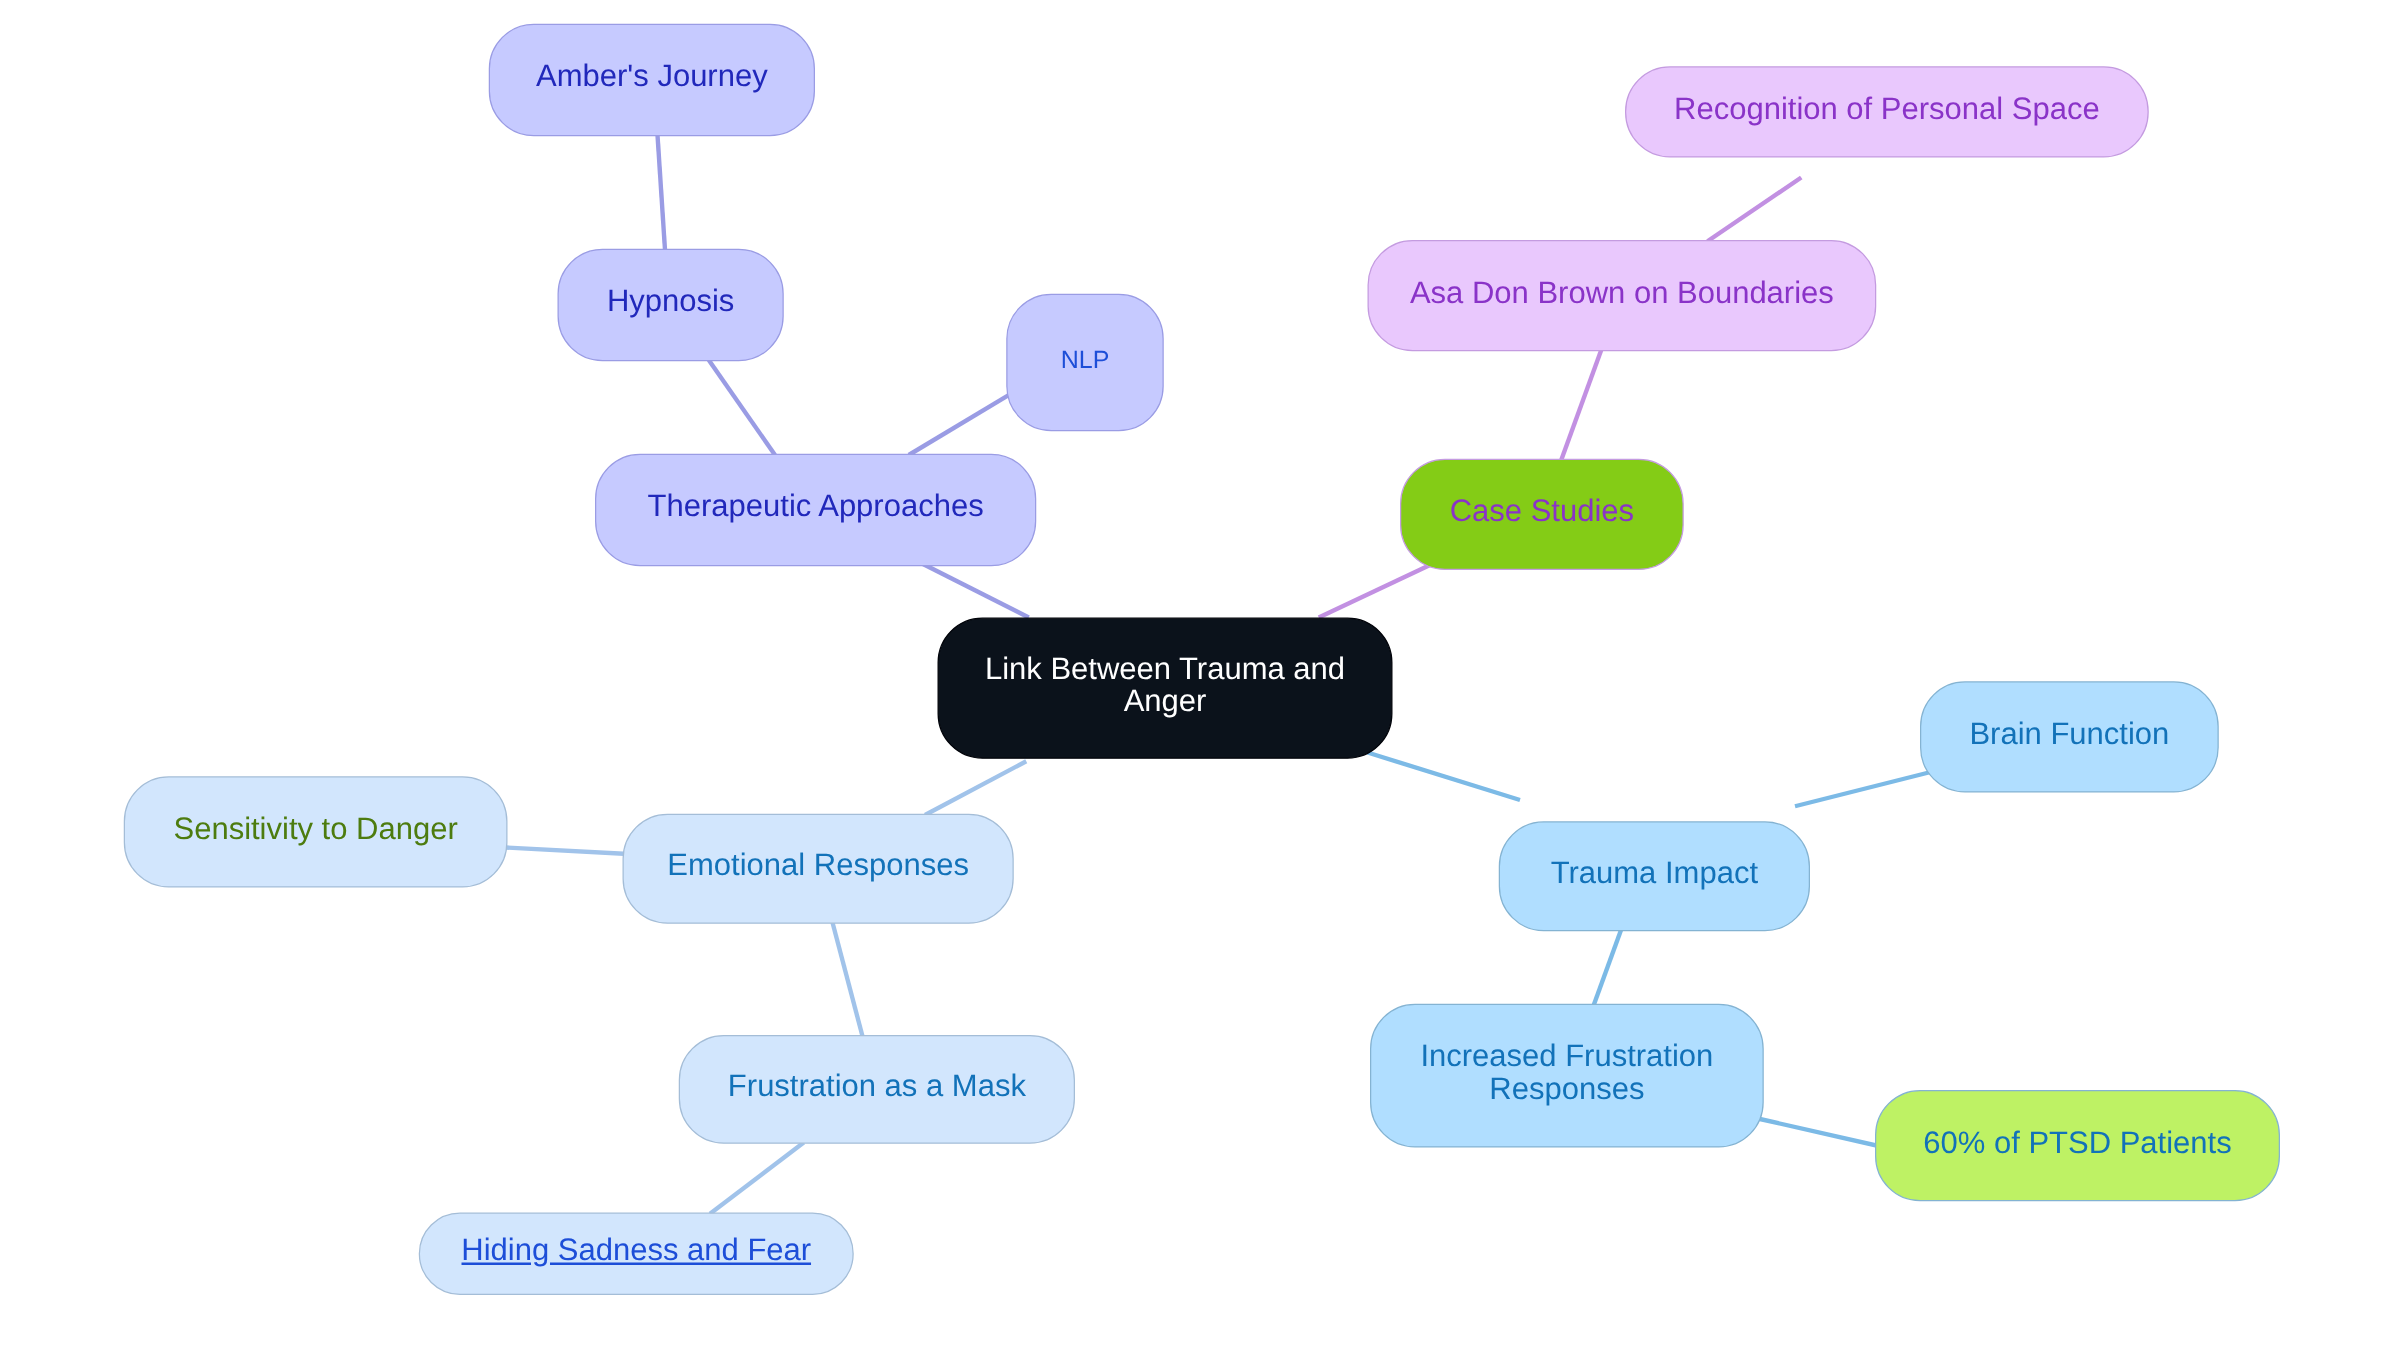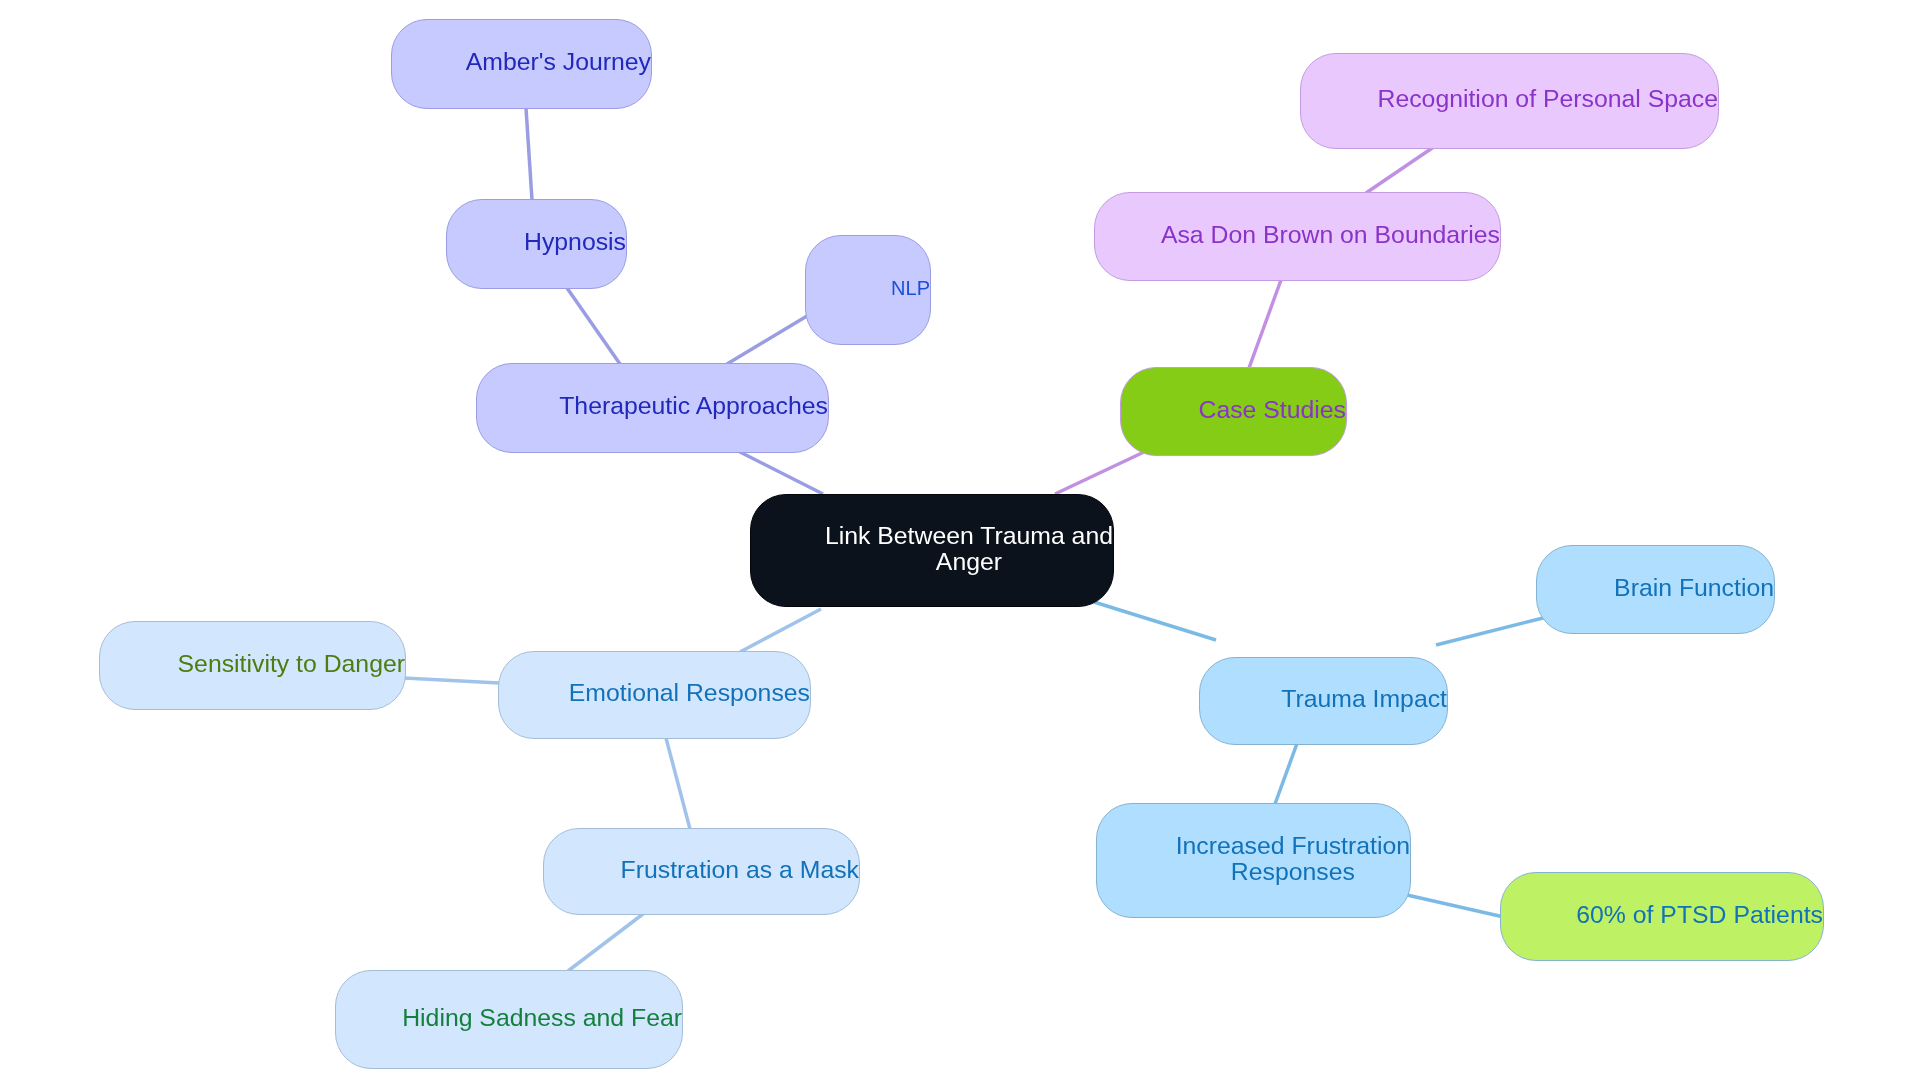--- a/index.html
+++ b/index.html
@@ -3,21 +3,21 @@
 <meta charset="utf-8">
 <title>Link Between Trauma and Anger</title>
 <style>
   html,body{margin:0;padding:0;background:#ffffff;}
   body{width:1920px;height:1083px;overflow:hidden;
        font-family:"Liberation Sans",sans-serif;
        -webkit-font-smoothing:antialiased;}
   #canvas{position:relative;width:1920px;height:1083px;background:#ffffff;}
   svg.links{position:absolute;left:0;top:0;width:1920px;height:1083px;overflow:visible;}
   .node{position:absolute;box-sizing:border-box;display:flex;align-items:center;
-        justify-content:flex-end;text-align:center;border-style:solid;border-width:1.3px;}
+        justify-content:center;text-align:center;border-style:solid;border-width:1.3px;}
   .node .lbl{display:block;white-space:pre-line;position:relative;top:-2px;
               transform:translateZ(0);backface-visibility:hidden;}
 </style>
 </head>
 <body>
 
 <div id="canvas">
   <svg class="links" id="linksvg" viewBox="0 0 1920 1083">
       <path d="M 736,450 L 823,494" stroke="#9a9ce4" stroke-width="3.5" stroke-linecap="butt" fill="none"></path>
       <path d="M 567,288 L 620,364" stroke="#9a9ce4" stroke-width="3.5" stroke-linecap="butt" fill="none"></path>
@@ -51,21 +51,21 @@
       </div>
       <div class="node" style="left: 805px; top: 235px; width: 126px; height: 110px; background: rgb(198, 202, 255); border-color: rgb(154, 156, 228); color: #1d4ed8; border-radius: 36px; font-size: 20px; line-height: 28px;">
         <span class="lbl">NLP</span>
       </div>
       <div class="node" style="left: 1120px; top: 367px; width: 227px; height: 89px; background: #84cc16; border-color: rgb(196, 155, 224); color: rgb(138, 51, 200); border-radius: 36px; font-size: 24.8px; line-height: 28px;">
         <span class="lbl">Case Studies</span>
       </div>
       <div class="node" style="left: 1094px; top: 192px; width: 407px; height: 89px; background: rgb(233, 200, 253); border-color: rgb(196, 155, 224); color: rgb(138, 51, 200); border-radius: 36px; font-size: 24.8px; line-height: 28px;">
         <span class="lbl">Asa Don Brown on Boundaries</span>
       </div>
-      <div class="node" style="left: 1300px; top: 53px; width: 419px; height: 96px; background: rgb(233, 200, 253); border-color: rgb(196, 155, 224); color: rgb(138, 51, 200); border-radius: 36px; font-size: 24.8px; line-height: 28px;">
+      <div class="node" style="left: 1300px; top: 53px; width: 419px; height: 73px; background: rgb(233, 200, 253); border-color: rgb(196, 155, 224); color: rgb(138, 51, 200); border-radius: 36px; font-size: 24.8px; line-height: 28px;">
         <span class="lbl">Recognition of Personal Space</span>
       </div>
       <div class="node" style="left: 1199px; top: 629px; width: 249px; height: 88px; background: rgb(176, 222, 255); border-color: rgb(132, 179, 210); color: rgb(18, 114, 185); border-radius: 36px; font-size: 24.8px; line-height: 28px; margin-top: 28px;">
         <span class="lbl">Trauma Impact</span>
       </div>
       <div class="node" style="left: 1536px; top: 545px; width: 239px; height: 89px; background: rgb(176, 222, 255); border-color: rgb(132, 179, 210); color: rgb(18, 114, 185); border-radius: 36px; font-size: 24.8px; line-height: 28px;">
         <span class="lbl">Brain Function</span>
       </div>
       <div class="node" style="left: 1096px; top: 803px; width: 315px; height: 115px; background: rgb(176, 222, 255); border-color: rgb(132, 179, 210); color: rgb(18, 114, 185); border-radius: 36px; font-size: 24.8px; line-height: 26px;">
         <span class="lbl">Increased Frustration
@@ -76,17 +76,17 @@
       </div>
       <div class="node" style="left: 498px; top: 651px; width: 313px; height: 88px; background: rgb(210, 230, 253); border-color: rgb(164, 189, 215); color: rgb(18, 114, 185); border-radius: 36px; font-size: 24.8px; line-height: 28px;">
         <span class="lbl">Emotional Responses</span>
       </div>
       <div class="node" style="left: 99px; top: 621px; width: 307px; height: 89px; background: rgb(210, 230, 253); border-color: rgb(164, 189, 215); color: #4d7c0f; border-radius: 36px; font-size: 24.8px; line-height: 28px;">
         <span class="lbl">Sensitivity to Danger</span>
       </div>
       <div class="node" style="left: 543px; top: 828px; width: 317px; height: 87px; background: rgb(210, 230, 253); border-color: rgb(164, 189, 215); color: rgb(18, 114, 185); border-radius: 36px; font-size: 24.8px; line-height: 28px;">
         <span class="lbl">Frustration as a Mask</span>
       </div>
-      <div class="node" style="left: 335px; top: 970px; width: 348px; height: 99px; background: rgb(210, 230, 253); border-color: rgb(164, 189, 215); color: #15803d; border-radius: 36px; font-size: 24.8px; line-height: 28px;">
+      <div class="node" style="left: 335px; top: 970px; width: 348px; height: 66px; background: rgb(210, 230, 253); border-color: rgb(164, 189, 215); color: #1d4ed8; border-radius: 36px; font-size: 24.8px; line-height: 28px; text-decoration: underline;">
         <span class="lbl">Hiding Sadness and Fear</span>
       </div>
     </div>
 </div>
 
 </body></html>

